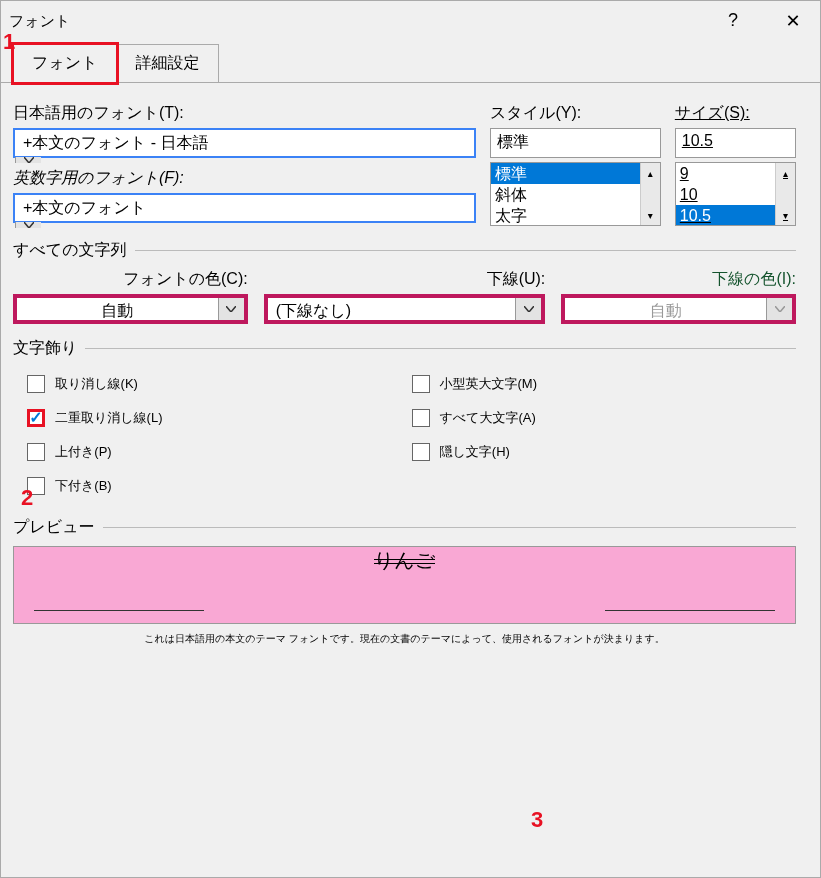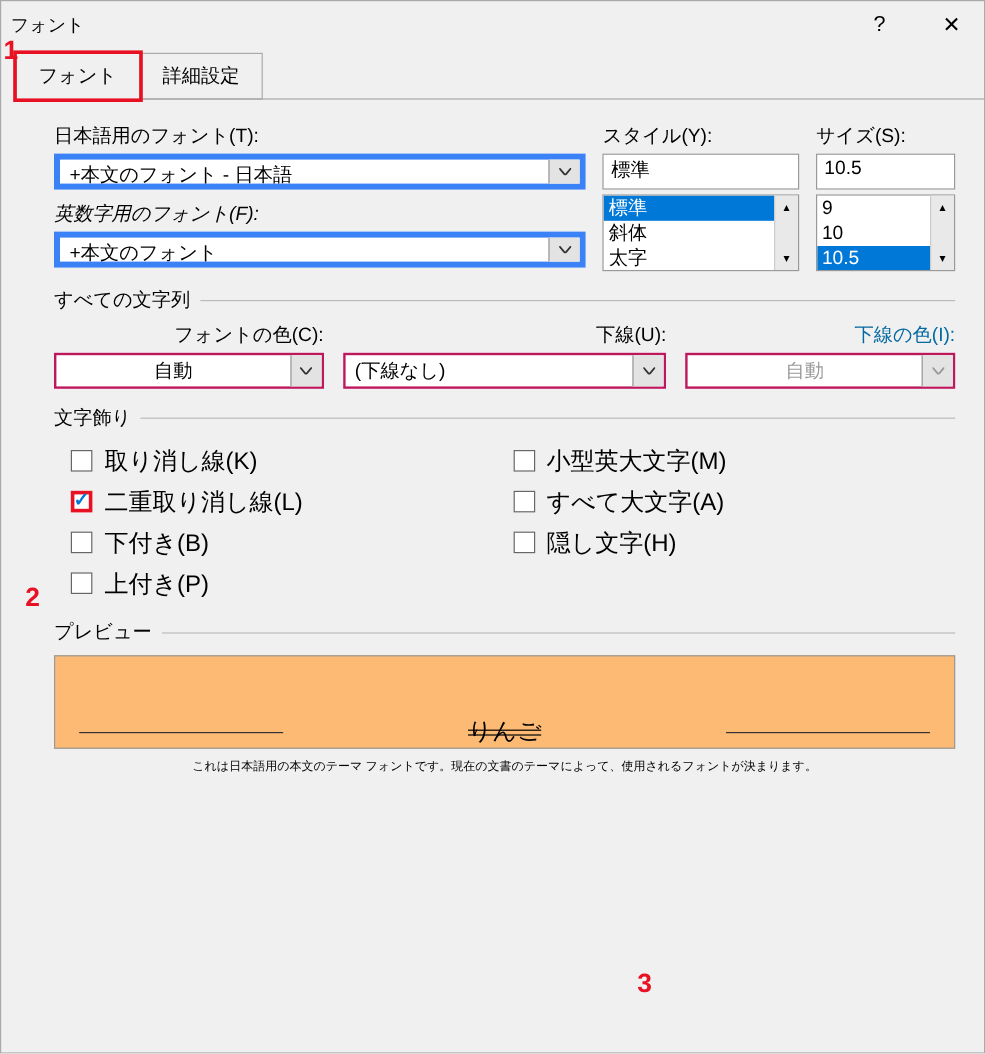--- a/index.html
+++ b/index.html
@@ -6,53 +6,53 @@
     body { background: #f0f0f0; width: 821px; height: 878px; position: relative; }
     .dialog { width: 821px; height: 878px; background: #f0f0f0; border: 1px solid #aaa; position: relative; }
     .titlebar { display: flex; align-items: center; justify-content: space-between; height: 40px; padding: 0 12px 0 8px; }
     .title-text { font-size: 15px; }
     .title-right { display: flex; gap: 30px; }
     .title-btn { width: 30px; text-align: center; font-size: 18px; cursor: pointer; }
     .tabs { display: flex; padding: 0 0 0 12px; height: 42px; align-items: end; }
     .tab { padding: 8px 18px; border: 1px solid #aaa; background: #f0f0f0; font-size: 16px; cursor: pointer; position: relative; }
     .tab.active { border-bottom: 1px solid #f0f0f0; z-index: 2; }
     .tab-hl { border: 3px solid #e81123; position: absolute; inset: -3px; pointer-events: none; }
-    .content { border-top: 1px solid #aaa; margin-top: -1px; padding: 20px 24px 10px 24px; position: relative; margin-left: 20px; }
+    .content { border-top: 1px solid #aaa; margin-top: -1px; padding: 20px 24px 10px 12px; position: relative; }
     .row { display: flex; gap: 14px; margin-bottom: 6px; }
     .col-left { width: 466px; }
     .col-style { width: 172px; }
-    .col-size { width: 122px; }
+    .col-size { width: 122px; text-decoration: underline; }
     .label { font-size: 16px; margin-bottom: 4px; }
-    .label.disabled { color: #0369a1; }
-    .combo { display: flex; height: 30px; border: 5px solid #3b82f6; background: #fff; }
+    .label.disabled { color: #14532d; }
+    .combo { display: flex; height: 30px; border: 2px solid #3b82f6; background: #fff; flex-direction: column; }
     .combo-text { flex: 1; padding: 3px 8px; font-size: 16px; }
     .combo-btn { width: 26px; background: #e3e3e3; border-left: 1px solid #999; display: flex; align-items: center; justify-content: center; cursor: pointer; }
     .combo-btn svg { width: 10px; height: 6px; }
     .textinput { height: 30px; border: 1px solid #999; background: #fff; padding: 3px 6px; font-size: 16px; }
     .listbox { border: 1px solid #999; background: #fff; height: 64px; display: flex; }
     .list-items { flex: 1; overflow: hidden; }
     .list-item { font-size: 16px; padding: 0 4px; line-height: 21px; cursor: pointer; }
     .list-item.selected { background: #0078d7; color: #fff; }
     .scroll { width: 20px; background: #e9e9e9; display: flex; flex-direction: column; justify-content: space-between; border-left: 1px solid #ccc; }
     .scroll-btn { height: 20px; display: flex; align-items: center; justify-content: center; font-size: 10px; cursor: pointer; }
     .grp-head { font-size: 16px; margin: 14px 0 8px 0; display: flex; align-items: center; gap: 8px; }
     .grp-head::after { content: ""; flex: 1; height: 1px; background: #bbb; }
     .all-row { display: flex; gap: 16px; }
     .all-col { flex: 1; min-width: 0; }
     .all-col .label { margin-bottom: 4px; text-align: right; }
-    .drop { display: flex; height: 30px; border: 2px solid #be185d; background: #fff; }
+    .drop { display: flex; height: 30px; border: 4px solid #be185d; background: #fff; }
     .drop.disabled .combo-text { color: #999; text-align: center; }
     .drop .combo-text { flex: 1; padding: 3px 8px; font-size: 16px; }
     .effects { display: flex; margin-top: 8px; }
     .effects-col { flex: 1; }
-    .chk { display: flex; align-items: center; gap: 10px; height: 34px; font-size: 20px; cursor: pointer; }
+    .chk { display: flex; align-items: center; gap: 10px; height: 34px; font-size: 13px; cursor: pointer; }
     .chkbox { width: 18px; height: 18px; border: 1px solid #666; background: #fff; display: inline-flex; align-items: center; justify-content: center; }
     .chkbox.checked::after { content: "✓"; color: #0078d7; font-size: 16px; font-weight: bold; line-height: 1; }
     .chk-hl { border: 3px solid #e81123; padding: 0; }
-    .preview-box { border: 1px solid #999; background: #fdba74; height: 78px; margin: 6px 0 8px 0; display: flex; align-items: flex-end; justify-content: center; position: relative; }
+    .preview-box { border: 1px solid #999; background: #f9a8d4; height: 78px; margin: 6px 0 8px 0; display: flex; align-items: flex-start; justify-content: center; position: relative; }
     .preview-text { font-size: 20px; position: relative; }
     .dbl-strike { position: relative; display: inline-block; }
     .dbl-strike::before, .dbl-strike::after { content: ""; position: absolute; left: 0; right: 0; height: 1px; background: #000; }
     .dbl-strike::before { top: 46%; }
     .dbl-strike::after { top: 58%; }
     .preview-line-l, .preview-line-r { position: absolute; bottom: 12px; height: 1px; background: #333; width: 170px; }
     .preview-line-l { left: 20px; }
     .preview-line-r { right: 20px; }
     .preview-desc { font-size: 10px; text-align: center; }
     .footer { position: absolute; bottom: 14px; left: 18px; right: 18px; display: flex; gap: 14px; }
@@ -191,25 +191,25 @@
         <label class="chk">
           <span class="chkbox"></span>
           <span>取り消し線(K)</span>
         </label>
         <label class="chk">
           <span class="chkbox checked chk-hl"></span>
           <span>二重取り消し線(L)</span>
         </label>
         <label class="chk">
           <span class="chkbox"></span>
+          <span>上付き(P)</span>
+        </label>
+        <label class="chk">
+          <span class="chkbox"></span>
           <span>下付き(B)</span>
-        </label>
-        <label class="chk">
-          <span class="chkbox"></span>
-          <span>上付き(P)</span>
         </label>
       </div>
       <div class="effects-col">
         <label class="chk">
           <span class="chkbox"></span>
           <span>小型英大文字(M)</span>
         </label>
         <label class="chk">
           <span class="chkbox"></span>
           <span>すべて大文字(A)</span>

